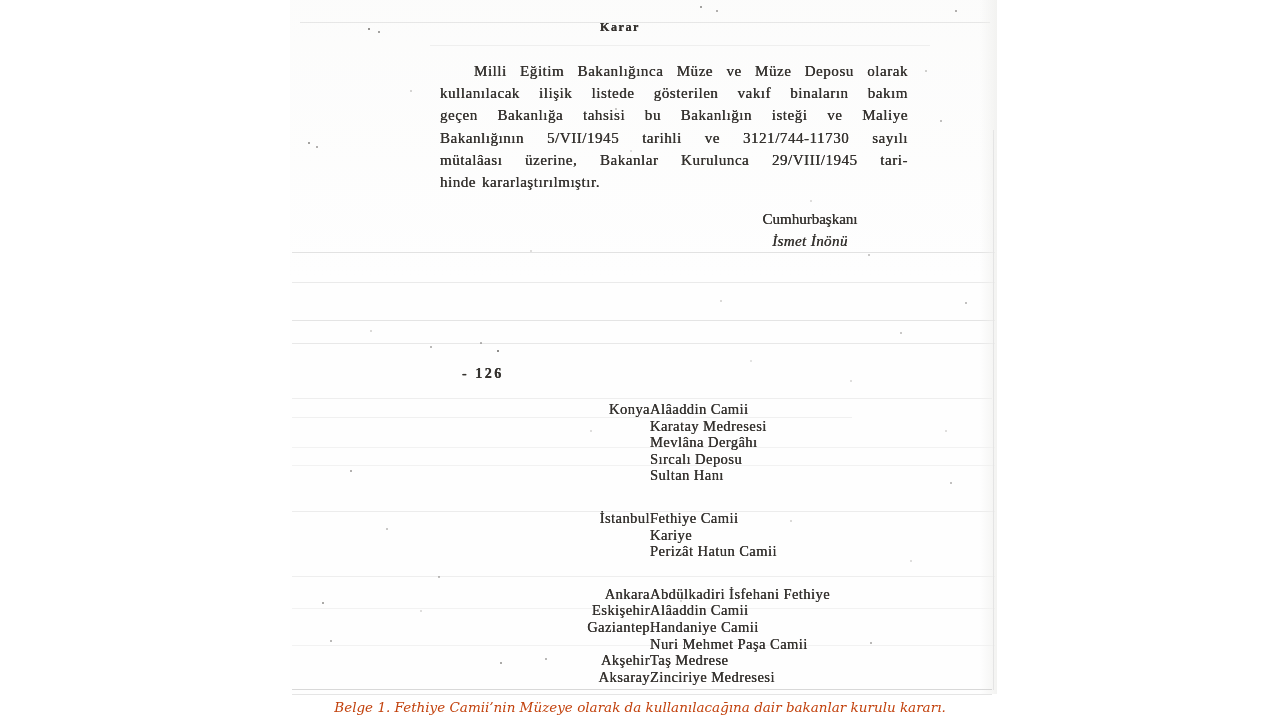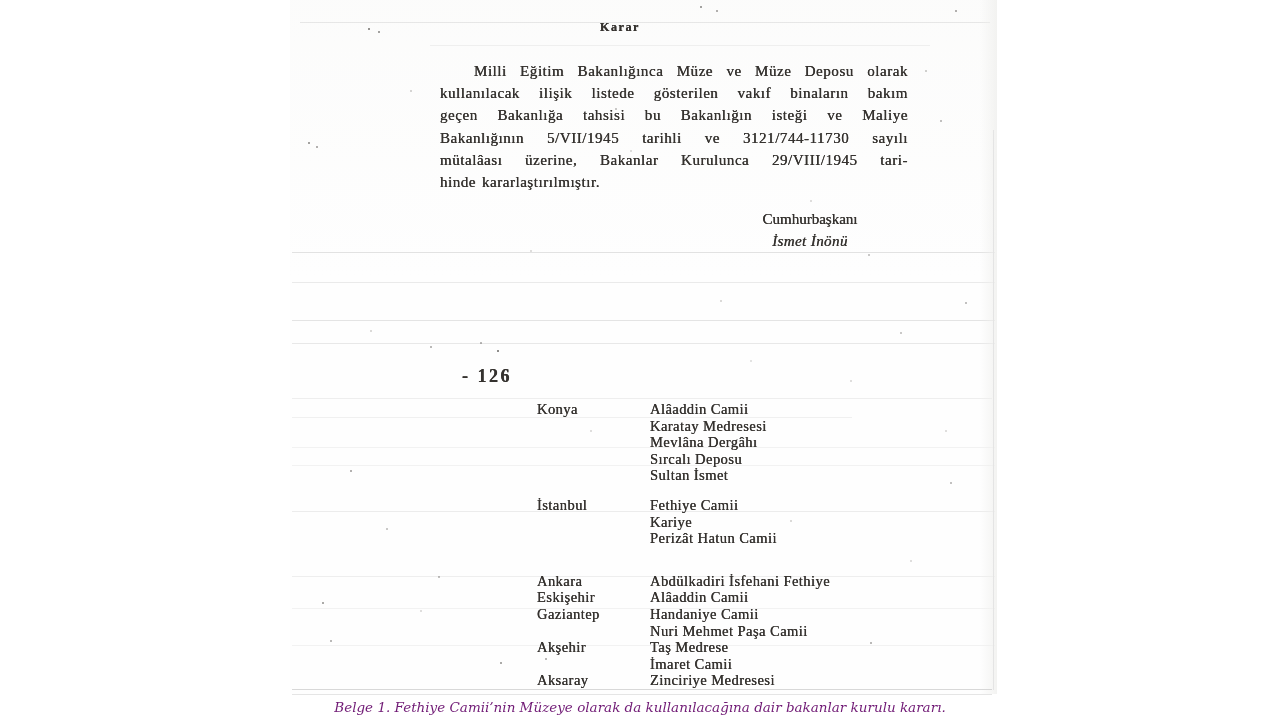--- a/index.html
+++ b/index.html
@@ -47,49 +47,49 @@
     position: absolute;
     left: 440px; top: 208px; width: 160px;
     text-align: center;
     font-size: 15px;
     line-height: 22px;
   }
   .signature .name { font-style: italic; letter-spacing: 0.4px; }
   .page-number {
     position: absolute;
     left: 172px; top: 366px;
-    font-size: 18px;
+    font-size: 14px;
     font-weight: bold;
     letter-spacing: 2.5px;
   }
   .monuments-list {
     position: absolute;
     left: 247px; top: 401px; width: 420px;
     font-size: 14.5px;
     letter-spacing: 0.45px;
   }
   .list-row { display: flex; line-height: 16.6px; }
-  .list-row .city { width: 113px; flex: 0 0 113px; }
-  .list-row.gap-lg { margin-top: 13px; }
+  .list-row .city { width: 113px; flex: 0 0 113px; text-align: right; }
+  .list-row.gap-lg { margin-top: 26px; }
   .list-row.gap-md { margin-top: 26px; }
   .bottom-rule {
     position: absolute;
     left: 2px; top: 689px; width: 700px; height: 4px;
     border-top: 1px solid #cfcfcf;
     border-bottom: 1px solid #dfdfdf;
     opacity: 0.8;
   }
   .figure-caption {
     position: absolute;
     left: 0; right: 0; top: 699px;
     text-align: center;
     font-family: "DejaVu Serif", serif;
     font-style: italic;
     font-size: 13.5px;
-    color: #701a75;
+    color: #c2410c;
   }
   
   .sl { position: absolute; height: 1px; background: #d6d6d6; pointer-events: none; }
   .edge-line { position: absolute; left: 703px; top: 130px; width: 1px; height: 560px; background: #e4e4e4; }
   .right-band {
     position: absolute; left: 690px; top: 0; width: 17px; height: 694px;
     background: linear-gradient(90deg, rgba(244,244,243,0), rgba(240,240,238,0.8));
   }
   .speckles-dark {
     position: absolute; left: 0; top: 0; width: 2px; height: 2px; border-radius: 50%;
@@ -177,21 +177,21 @@
       <div class="list-row">
         <span class="city"></span>
         <span class="monument">Mevlâna Dergâhı</span>
       </div>
       <div class="list-row">
         <span class="city"></span>
         <span class="monument">Sırcalı Deposu</span>
       </div>
       <div class="list-row">
         <span class="city"></span>
-        <span class="monument">Sultan İsmet</span>
+        <span class="monument">Sultan Hanı</span>
       </div>
       <div class="list-row gap-lg">
         <span class="city">İstanbul</span>
         <span class="monument">Fethiye Camii</span>
       </div>
       <div class="list-row">
         <span class="city"></span>
         <span class="monument">Kariye</span>
       </div>
       <div class="list-row">
@@ -212,24 +212,20 @@
       </div>
       <div class="list-row">
         <span class="city"></span>
         <span class="monument">Nuri Mehmet Paşa Camii</span>
       </div>
       <div class="list-row">
         <span class="city">Akşehir</span>
         <span class="monument">Taş Medrese</span>
       </div>
       <div class="list-row">
-        <span class="city"></span>
-        <span class="monument">İmaret Camii</span>
-      </div>
-      <div class="list-row">
         <span class="city">Aksaray</span>
         <span class="monument">Zinciriye Medresesi</span>
       </div>
     </div>
 
     <div class="bottom-rule"></div>
   </div>
 
   <div class="figure-caption">Belge 1. Fethiye Camii’nin Müzeye olarak da kullanılacağına dair bakanlar kurulu kararı.</div>
 </div>

